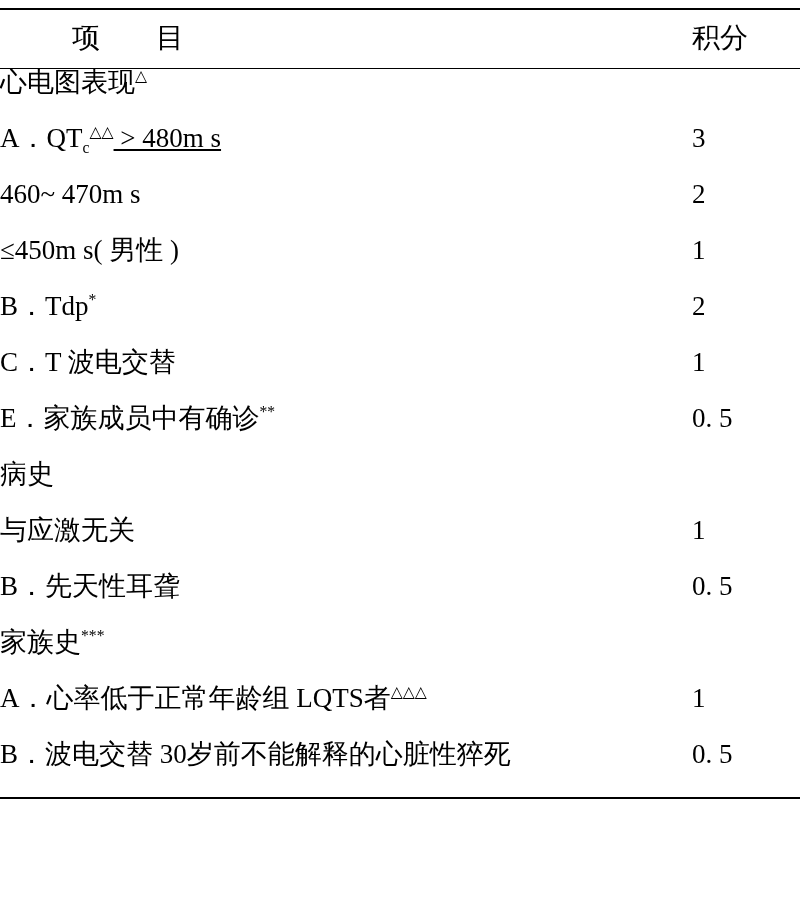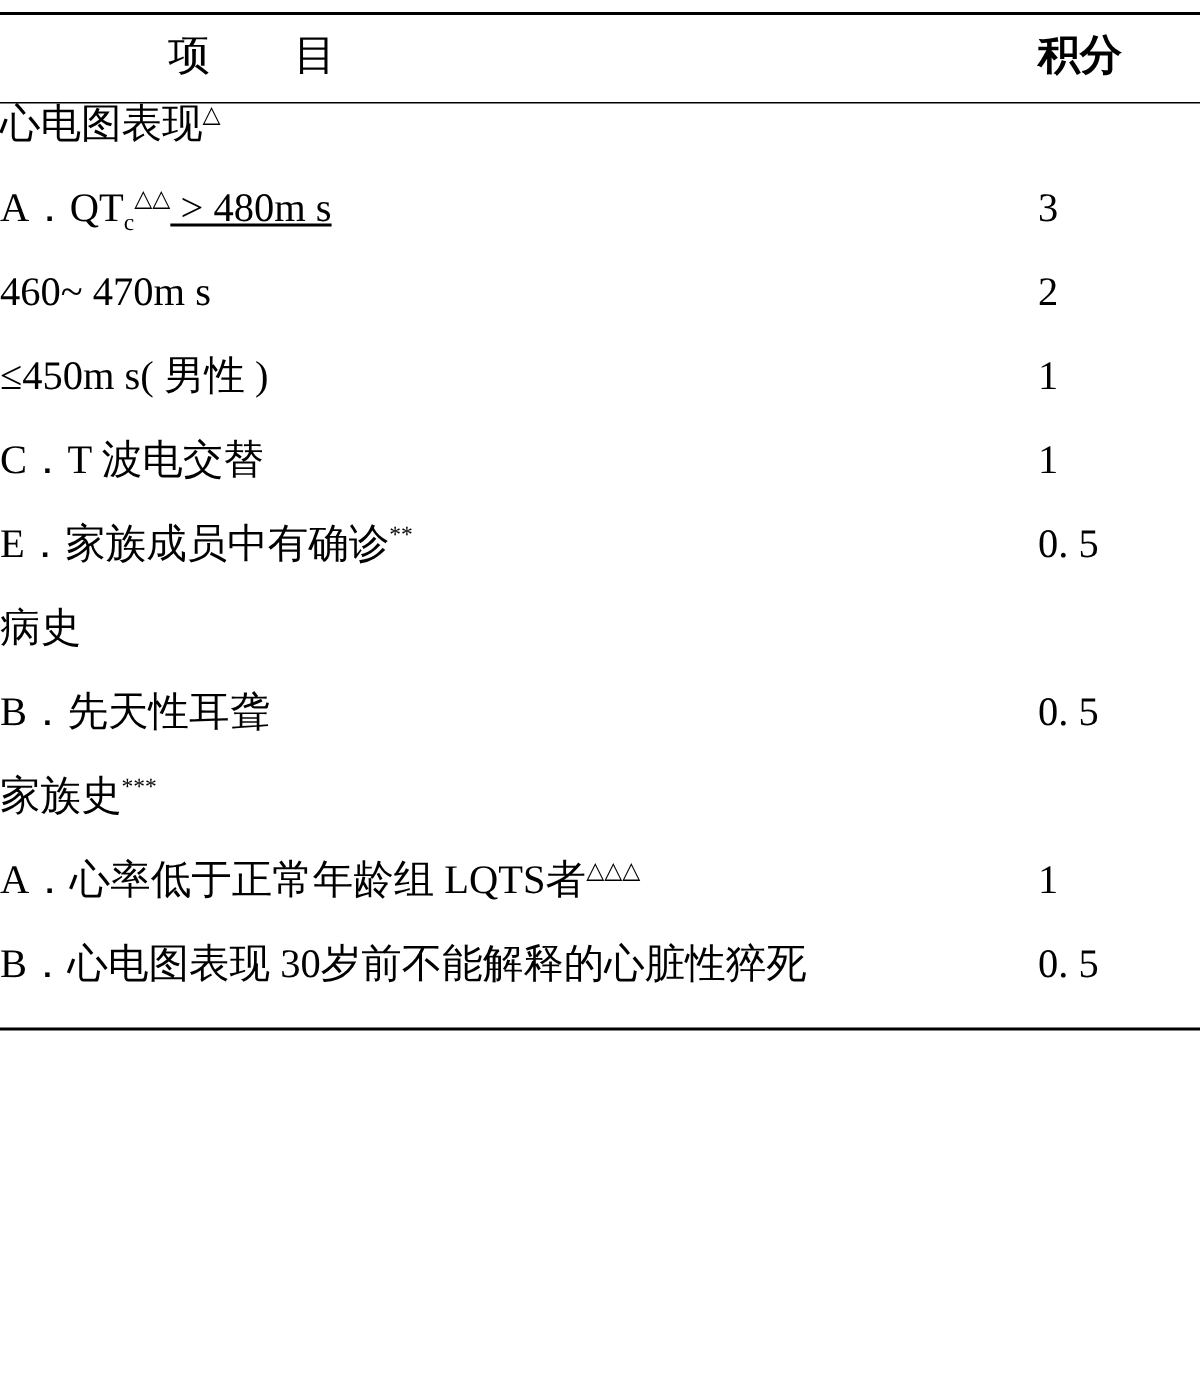--- a/index.html
+++ b/index.html
@@ -47,26 +47,25 @@
     text-align: left;
     width: 108px;
     padding-left: 10px;
   }
   tr.head td {
     padding-top: 14px;
     padding-bottom: 16px;
     font-size: 28px;
   }
   tr.head td.item {
-    padding-left: 112px;
+    padding-left: 72px;
     letter-spacing: 0;
   }
   tr.head td.score {
     padding-left: 8px;
-    font-weight: bold;
   }
   tr.row td {
     height: 56px;
   }
 
   .ind0 { padding-left: 18px; }
   .ind1 { padding-left: 52px; }
   .ind2 { padding-left: 86px; }
   .ind3 { padding-left: 200px; }
 
@@ -116,56 +115,64 @@
       <tr class="row">
         <td class="item ind2"><span>460~ 470m s</span></td>
         <td class="score">2</td>
       </tr>
 
       <tr class="row">
         <td class="item ind2"><span>≤450m s( 男性 )</span></td>
         <td class="score">1</td>
       </tr>
 
+      <tr class="row">
+        <td class="item ind1"><span>B．Tdp</span><sup>*</sup></td>
+        <td class="score">2</td>
+      </tr>
 
       <tr class="row">
         <td class="item ind1"><span>C．T 波电交替</span></td>
         <td class="score">1</td>
       </tr>
 
 
       <tr class="row">
         <td class="item ind1"><span>E．家族成员中有确诊</span><sup>**</sup></td>
         <td class="score">0. 5</td>
       </tr>
 
       <tr class="row">
         <td class="item ind0"><span>病史</span></td>
         <td class="score"></td>
       </tr>
 
 
+      <tr class="row">
+        <td class="item ind3"><span>与应激无关</span></td>
+        <td class="score">1</td>
+      </tr>
 
       <tr class="row">
         <td class="item ind1"><span>B．先天性耳聋</span></td>
         <td class="score">0. 5</td>
       </tr>
 
       <tr class="row">
         <td class="item ind0"><span>家族史</span><sup>***</sup></td>
         <td class="score"></td>
       </tr>
 
       <tr class="row">
         <td class="item ind1"><span>A．心率低于正常年龄组 LQTS者</span><sup>△△△</sup></td>
         <td class="score">1</td>
       </tr>
 
       <tr class="row">
-        <td class="item ind1"><span>B．心电图表现 30岁前不能解释的心脏性猝死</span></td>
+        <td class="item ind1"><span>B．波电交替 30岁前不能解释的心脏性猝死</span></td>
         <td class="score">0. 5</td>
       </tr>
 
     </tbody>
   </table>
 
   <div class="rule bottom"></div>
 
 </div>
 

